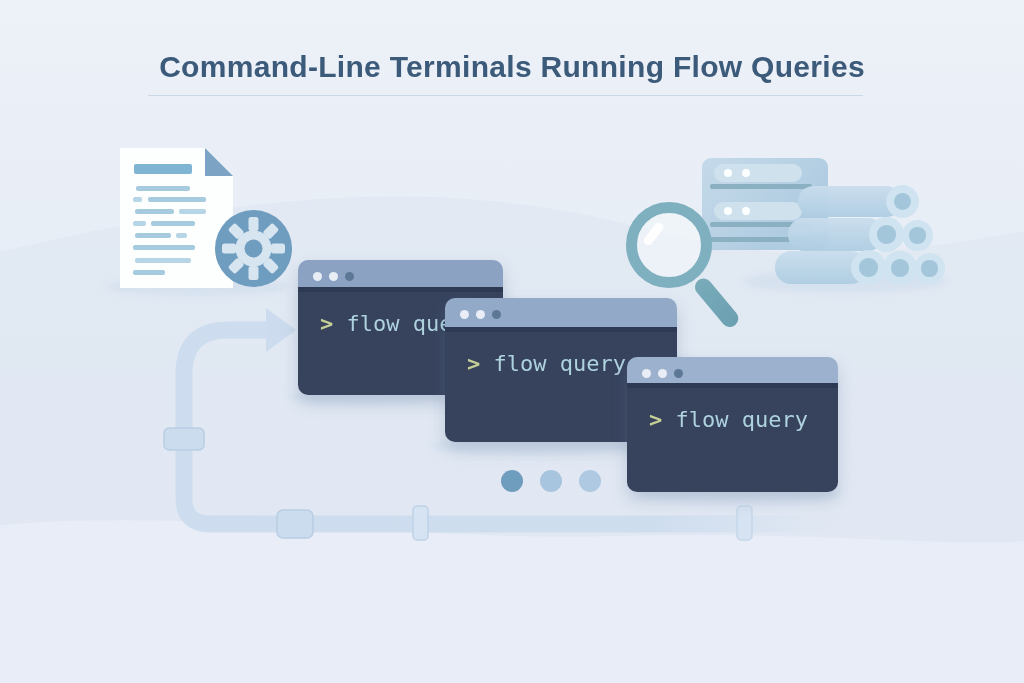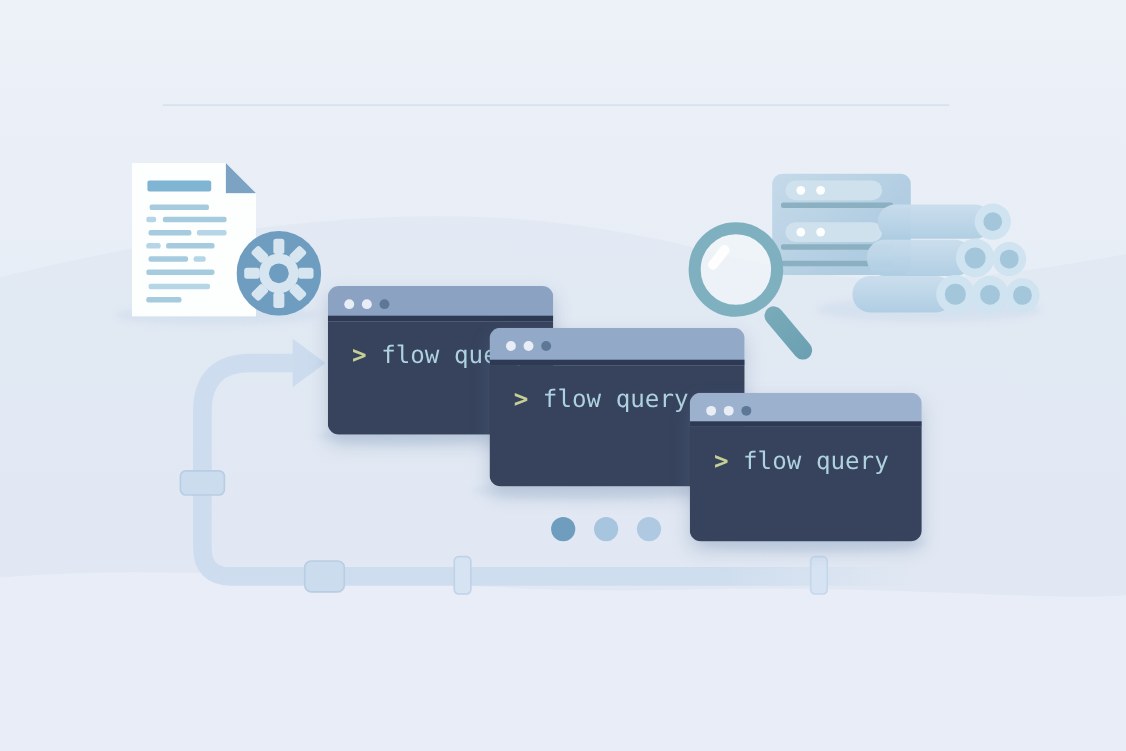--- a/index.html
+++ b/index.html
@@ -222,15 +222,16 @@
       <div class="term-line"><span class="prompt">&gt;</span> <span class="cmd">flow query</span></div>
     </div>
   </div>
 
   <div class="pdots">
     <div class="pdot active"></div>
     <div class="pdot mid"></div>
     <div class="pdot"></div>
   </div>
 
+  <div class="title">Command-Line Terminals Running Flow Queries</div>
   <div class="title-rule"></div>
 
 </div>
 
 </body></html>

